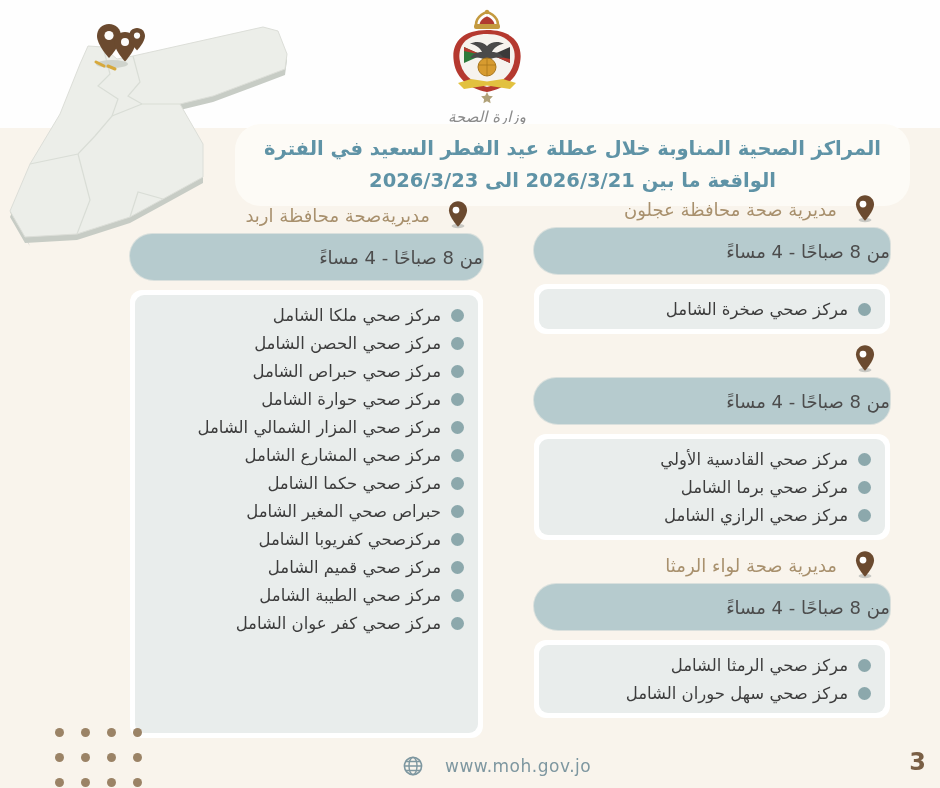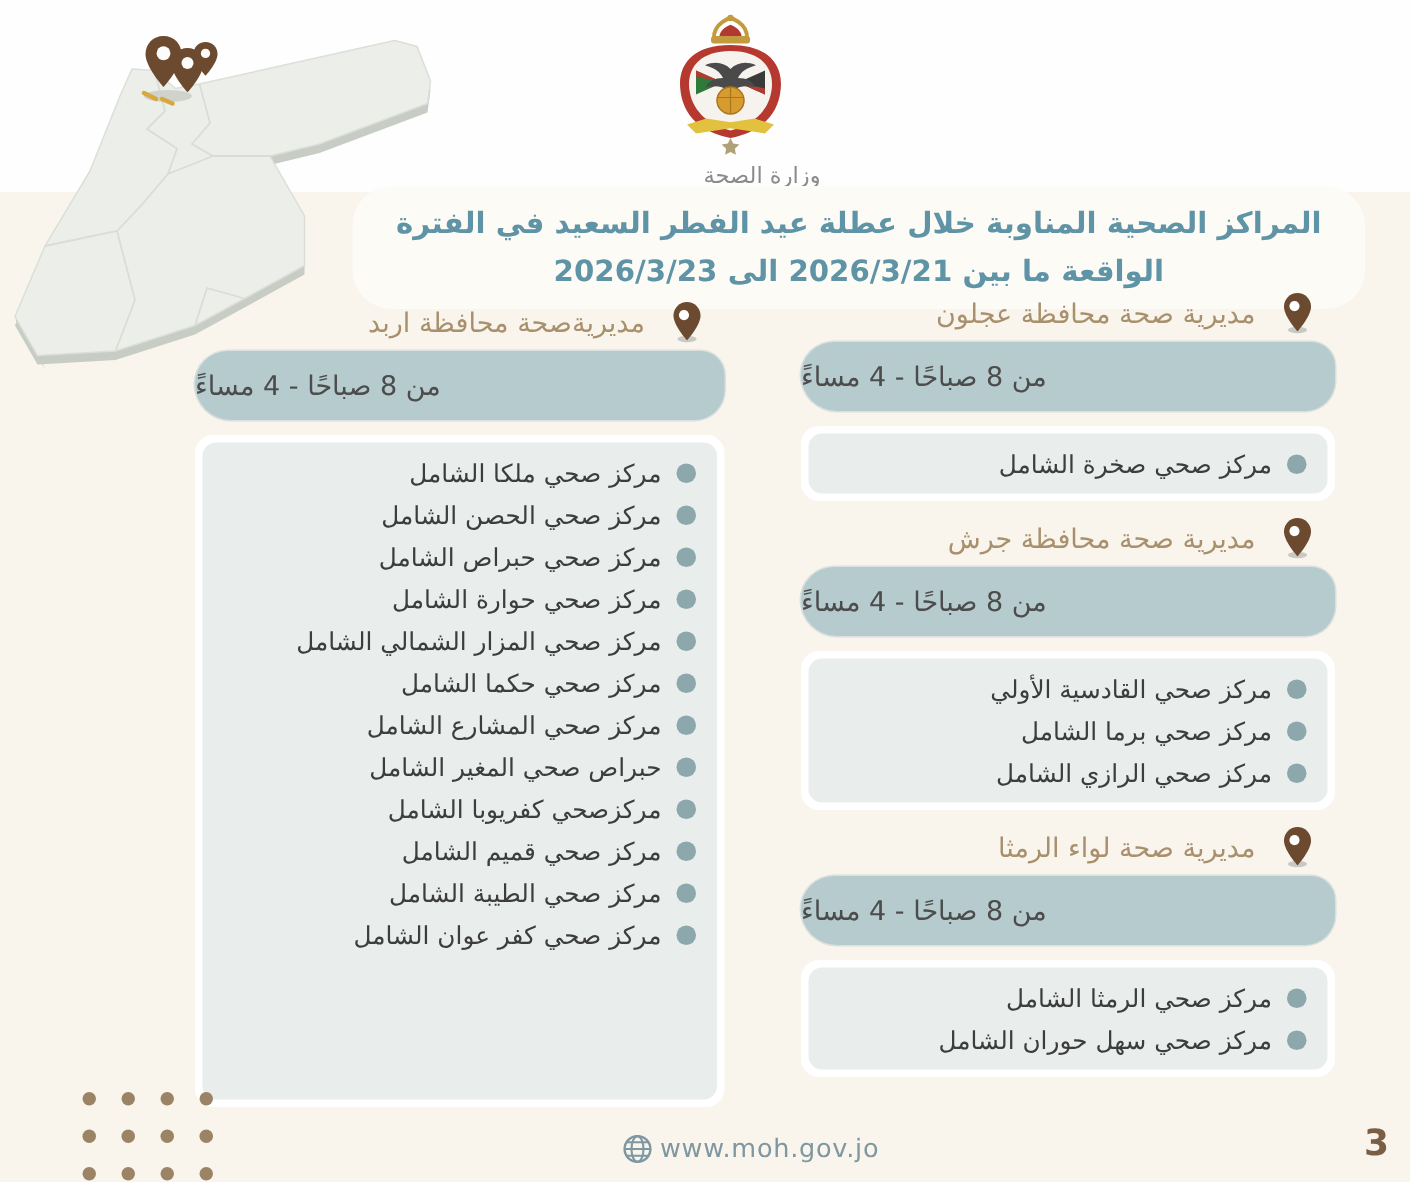--- a/index.html
+++ b/index.html
@@ -11,54 +11,54 @@
   .top-band{position:absolute;top:0;left:0;width:940px;height:128px;background:#fefefe;}
   
   .title-card{
     position:absolute;top:124px;left:235px;width:675px;height:82px;
     background:#fdfbf6;border-radius:26px;
     display:flex;flex-direction:column;justify-content:center;align-items:center;
     direction:rtl;text-align:right;
   }
   .title-line{color:#5f93a6;font-weight:bold;font-size:19.5px;line-height:32px;}
   
-  .emblem{position:absolute;top:8px;left:427px;width:120px;text-align:right;}
+  .emblem{position:absolute;top:8px;left:427px;width:120px;text-align:center;font-style:italic;}
   .ministry-name{color:#8b8b8b;font-size:15px;margin-top:-4px;letter-spacing:1px;}
   
   .map-wrap{position:absolute;top:4px;left:0;width:310px;height:256px;}
   
   .content{position:absolute;top:196px;left:0;width:940px;direction:rtl;}
   .col{position:absolute;top:0;}
   .col-right{right:50px;width:356px;}   
   .col-left{right:457px;width:353px;padding-top:6px;} 
   .duty-section{margin-bottom:12px;}
   .sec-header{
     display:flex;align-items:center;justify-content:flex-start;
     column-gap:17px;height:26px;margin-bottom:6px;padding-right:14px;
   }
   .sec-name{color:#a8906d;font-size:18px;white-space:nowrap;}
   .pin{display:inline-flex;flex:0 0 auto;}
   .hours-pill{
     height:46px;background:#b6cbce;border-radius:22px 16px 20px 24px;
-    display:flex;align-items:center;justify-content:flex-end;margin-bottom:10px;
+    display:flex;align-items:center;justify-content:flex-start;margin-bottom:10px;
     box-shadow:0 0 0 1px rgba(173,196,199,.4);
   }
   .hours-label{color:#4c4c4c;font-size:18px;}
   .centers-card{background:#ffffff;border-radius:12px;padding:5px;margin-bottom:12px;}
   .centers-inner{background:#e9edec;border-radius:9px;padding:6px 14px 6px 10px;}
   .centers-card.tall .centers-inner{padding-bottom:96px;}
   ul.centers{list-style:none;margin:0;padding:0;}
   li.center-row{
     display:flex;align-items:center;column-gap:10px;
     height:28px;color:#3d3d3d;font-size:16.5px;white-space:nowrap;
   }
   .bullet{width:13px;height:13px;border-radius:50%;background:#8ca8ac;flex:0 0 auto;}
   
   .footer{
-    position:absolute;top:755px;left:414px;display:flex;align-items:center;column-gap:4px;
+    position:absolute;top:755px;left:402px;display:flex;align-items:center;column-gap:21px;
   }
   .website{color:#7e97a0;font-size:17px;letter-spacing:.5px;}
   .page-number{
     position:absolute;top:748px;right:14px;color:#7a5f45;font-size:24px;font-weight:bold;
   }
   .dots-grid{position:absolute;left:55px;top:728px;display:grid;
     grid-template-columns:repeat(4,9px);grid-auto-rows:9px;column-gap:17px;row-gap:16px;}
   .dot{width:9px;height:9px;border-radius:50%;background:#9b8366;}
 </style>
 </head>
@@ -162,21 +162,20 @@
 
   <section class="duty-section">
     <div class="sec-header">
       <span class="pin">
         <svg width="22" height="28" viewBox="0 0 24 30">
           <ellipse cx="12" cy="27" rx="7" ry="2.4" fill="#c9c9c4"></ellipse>
           <path d="M12,0 C5.4,0 0,5.4 0,12 c0,9 12,22 12,22 s12,-13 12,-22 C24,5.4 18.6,0 12,0 z" fill="#6b4a2f" transform="scale(0.82)" transform-origin="12 0"></path>
           <circle cx="9.8" cy="9.6" r="3.7" fill="#ffffff"></circle>
         </svg>
       </span>
-      <span class="sec-name">مديرية صحة محافظة جرش</span>
     </div>
     <div class="hours-pill">
       <span class="hours-label">من 8 صباحًا - 4 مساءً</span>
     </div>
     <div class="centers-card">
       <div class="centers-inner">
         <ul class="centers">
               <li class="center-row">
                 <span class="bullet"></span>
                 <span class="center-name">مركز صحي القادسية الأولي</span>
@@ -257,25 +256,25 @@
               <li class="center-row">
                 <span class="bullet"></span>
                 <span class="center-name">مركز صحي حوارة الشامل</span>
               </li>
               <li class="center-row">
                 <span class="bullet"></span>
                 <span class="center-name">مركز صحي المزار الشمالي  الشامل</span>
               </li>
               <li class="center-row">
                 <span class="bullet"></span>
+                <span class="center-name">مركز صحي المشارع الشامل</span>
+              </li>
+              <li class="center-row">
+                <span class="bullet"></span>
                 <span class="center-name">مركز صحي حكما الشامل</span>
-              </li>
-              <li class="center-row">
-                <span class="bullet"></span>
-                <span class="center-name">مركز صحي المشارع الشامل</span>
               </li>
               <li class="center-row">
                 <span class="bullet"></span>
                 <span class="center-name">حبراص صحي المغير الشامل</span>
               </li>
               <li class="center-row">
                 <span class="bullet"></span>
                 <span class="center-name">مركزصحي كفريوبا الشامل</span>
               </li>
               <li class="center-row">

